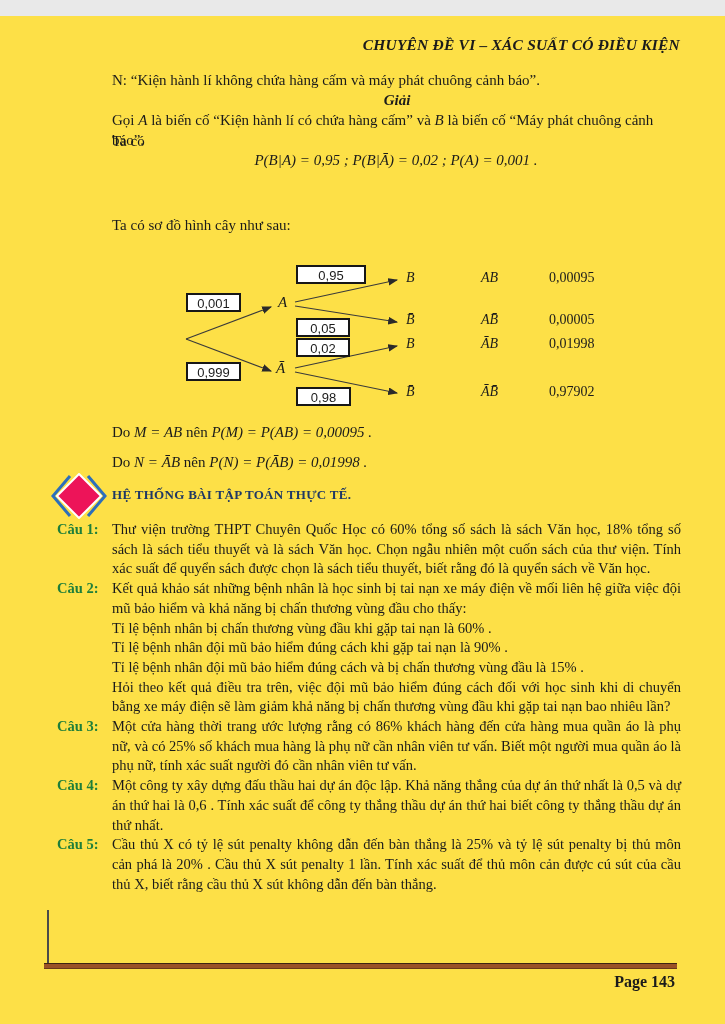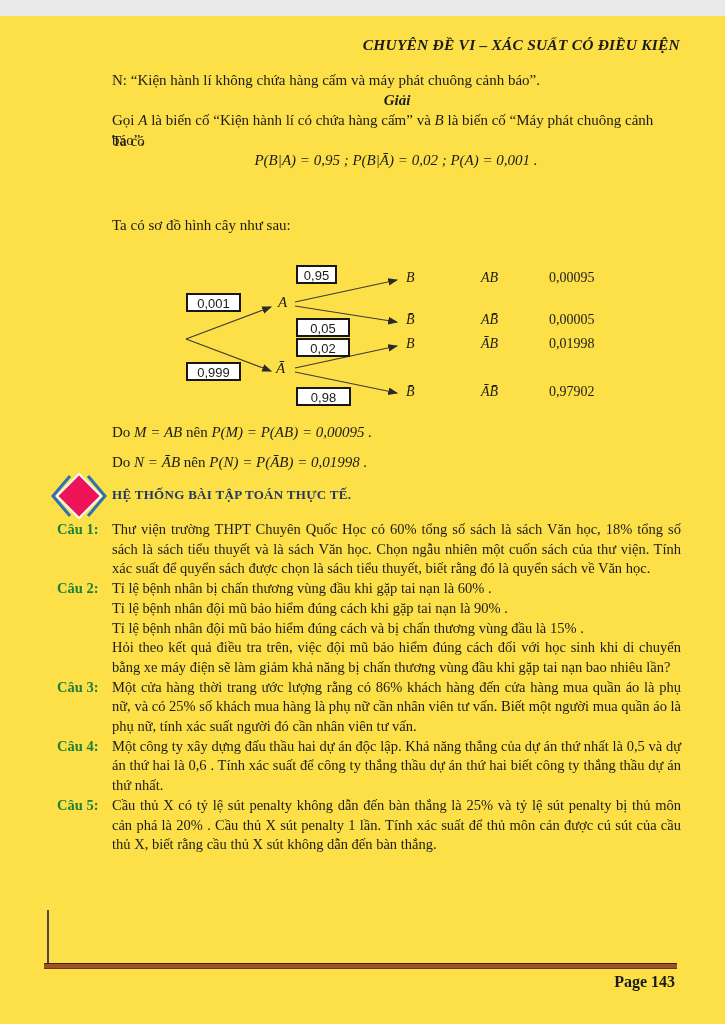--- a/index.html
+++ b/index.html
@@ -74,21 +74,21 @@
       <line x1="295" y1="57" x2="397" y2="73" stroke="#3a3a3a" stroke-width="1.1" marker-end="url(#arr)"></line>
       <line x1="295" y1="119" x2="397" y2="97" stroke="#3a3a3a" stroke-width="1.1" marker-end="url(#arr)"></line>
       <line x1="295" y1="123" x2="397" y2="144" stroke="#3a3a3a" stroke-width="1.1" marker-end="url(#arr)"></line>
     </svg>
 
     <div class="tbox" style="left:186px;top:44px;width:55px;height:19px;">0,001</div>
     <div class="tbox" style="left:186px;top:113px;width:55px;height:19px;text-align:center;">0,999</div>
     <div class="tnode" style="left:278px;top:45px;">A</div>
     <div class="tnode" style="left:276px;top:111px;">Ā</div>
 
-    <div class="tbox" style="left:296px;top:16px;width:41px;height:19px;">0,95</div>
+    <div class="tbox" style="left:296px;top:16px;width:70px;height:19px;">0,95</div>
     <div class="tbox" style="left:296px;top:69px;width:54px;height:19px;">0,05</div>
     <div class="tbox" style="left:296px;top:89px;width:54px;height:19px;">0,02</div>
     <div class="tbox" style="left:296px;top:138px;width:55px;height:19px;">0,98</div>
 
     <div class="tleaf" style="left:406px;top:21px;">B</div>
     <div class="tevent" style="left:481px;top:21px;">AB</div>
     <div class="tprob" style="left:549px;top:21px;">0,00095</div>
 
     <div class="tleaf" style="left:406px;top:63px;">B̄</div>
     <div class="tevent" style="left:481px;top:63px;">AB̄</div>
@@ -121,20 +121,21 @@
     <div class="question">
       <div class="qlabel" style="color:#1E7E3A;">Câu 1:</div>
       <div class="qbody">
         <p>Thư viện trường THPT Chuyên Quốc Học có 60% tổng số sách là sách Văn học, 18% tổng số sách là sách tiểu thuyết và là sách Văn học. Chọn ngẫu nhiên một cuốn sách của thư viện. Tính xác suất để quyển sách được chọn là sách tiểu thuyết, biết rằng đó là quyển sách về Văn học.</p>
       </div>
     </div>
 
     <div class="question">
       <div class="qlabel" style="color:#1E7E3A;">Câu 2:</div>
       <div class="qbody">
+        <p>Kết quả khảo sát những bệnh nhân là học sinh bị tai nạn xe máy điện về mối liên hệ giữa việc đội mũ bảo hiểm và khả năng bị chấn thương vùng đầu cho thấy:</p>
         <p>Tỉ lệ bệnh nhân bị chấn thương vùng đầu khi gặp tai nạn là 60% .</p>
         <p>Tỉ lệ bệnh nhân đội mũ bảo hiểm đúng cách khi gặp tai nạn là 90% .</p>
         <p>Tỉ lệ bệnh nhân đội mũ bảo hiểm đúng cách và bị chấn thương vùng đầu là 15% .</p>
         <p>Hỏi theo kết quả điều tra trên, việc đội mũ bảo hiểm đúng cách đối với học sinh khi di chuyển bằng xe máy điện sẽ làm giảm khả năng bị chấn thương vùng đầu khi gặp tai nạn bao nhiêu lần?</p>
       </div>
     </div>
 
     <div class="question">
       <div class="qlabel" style="color:#1E7E3A;">Câu 3:</div>
       <div class="qbody">

